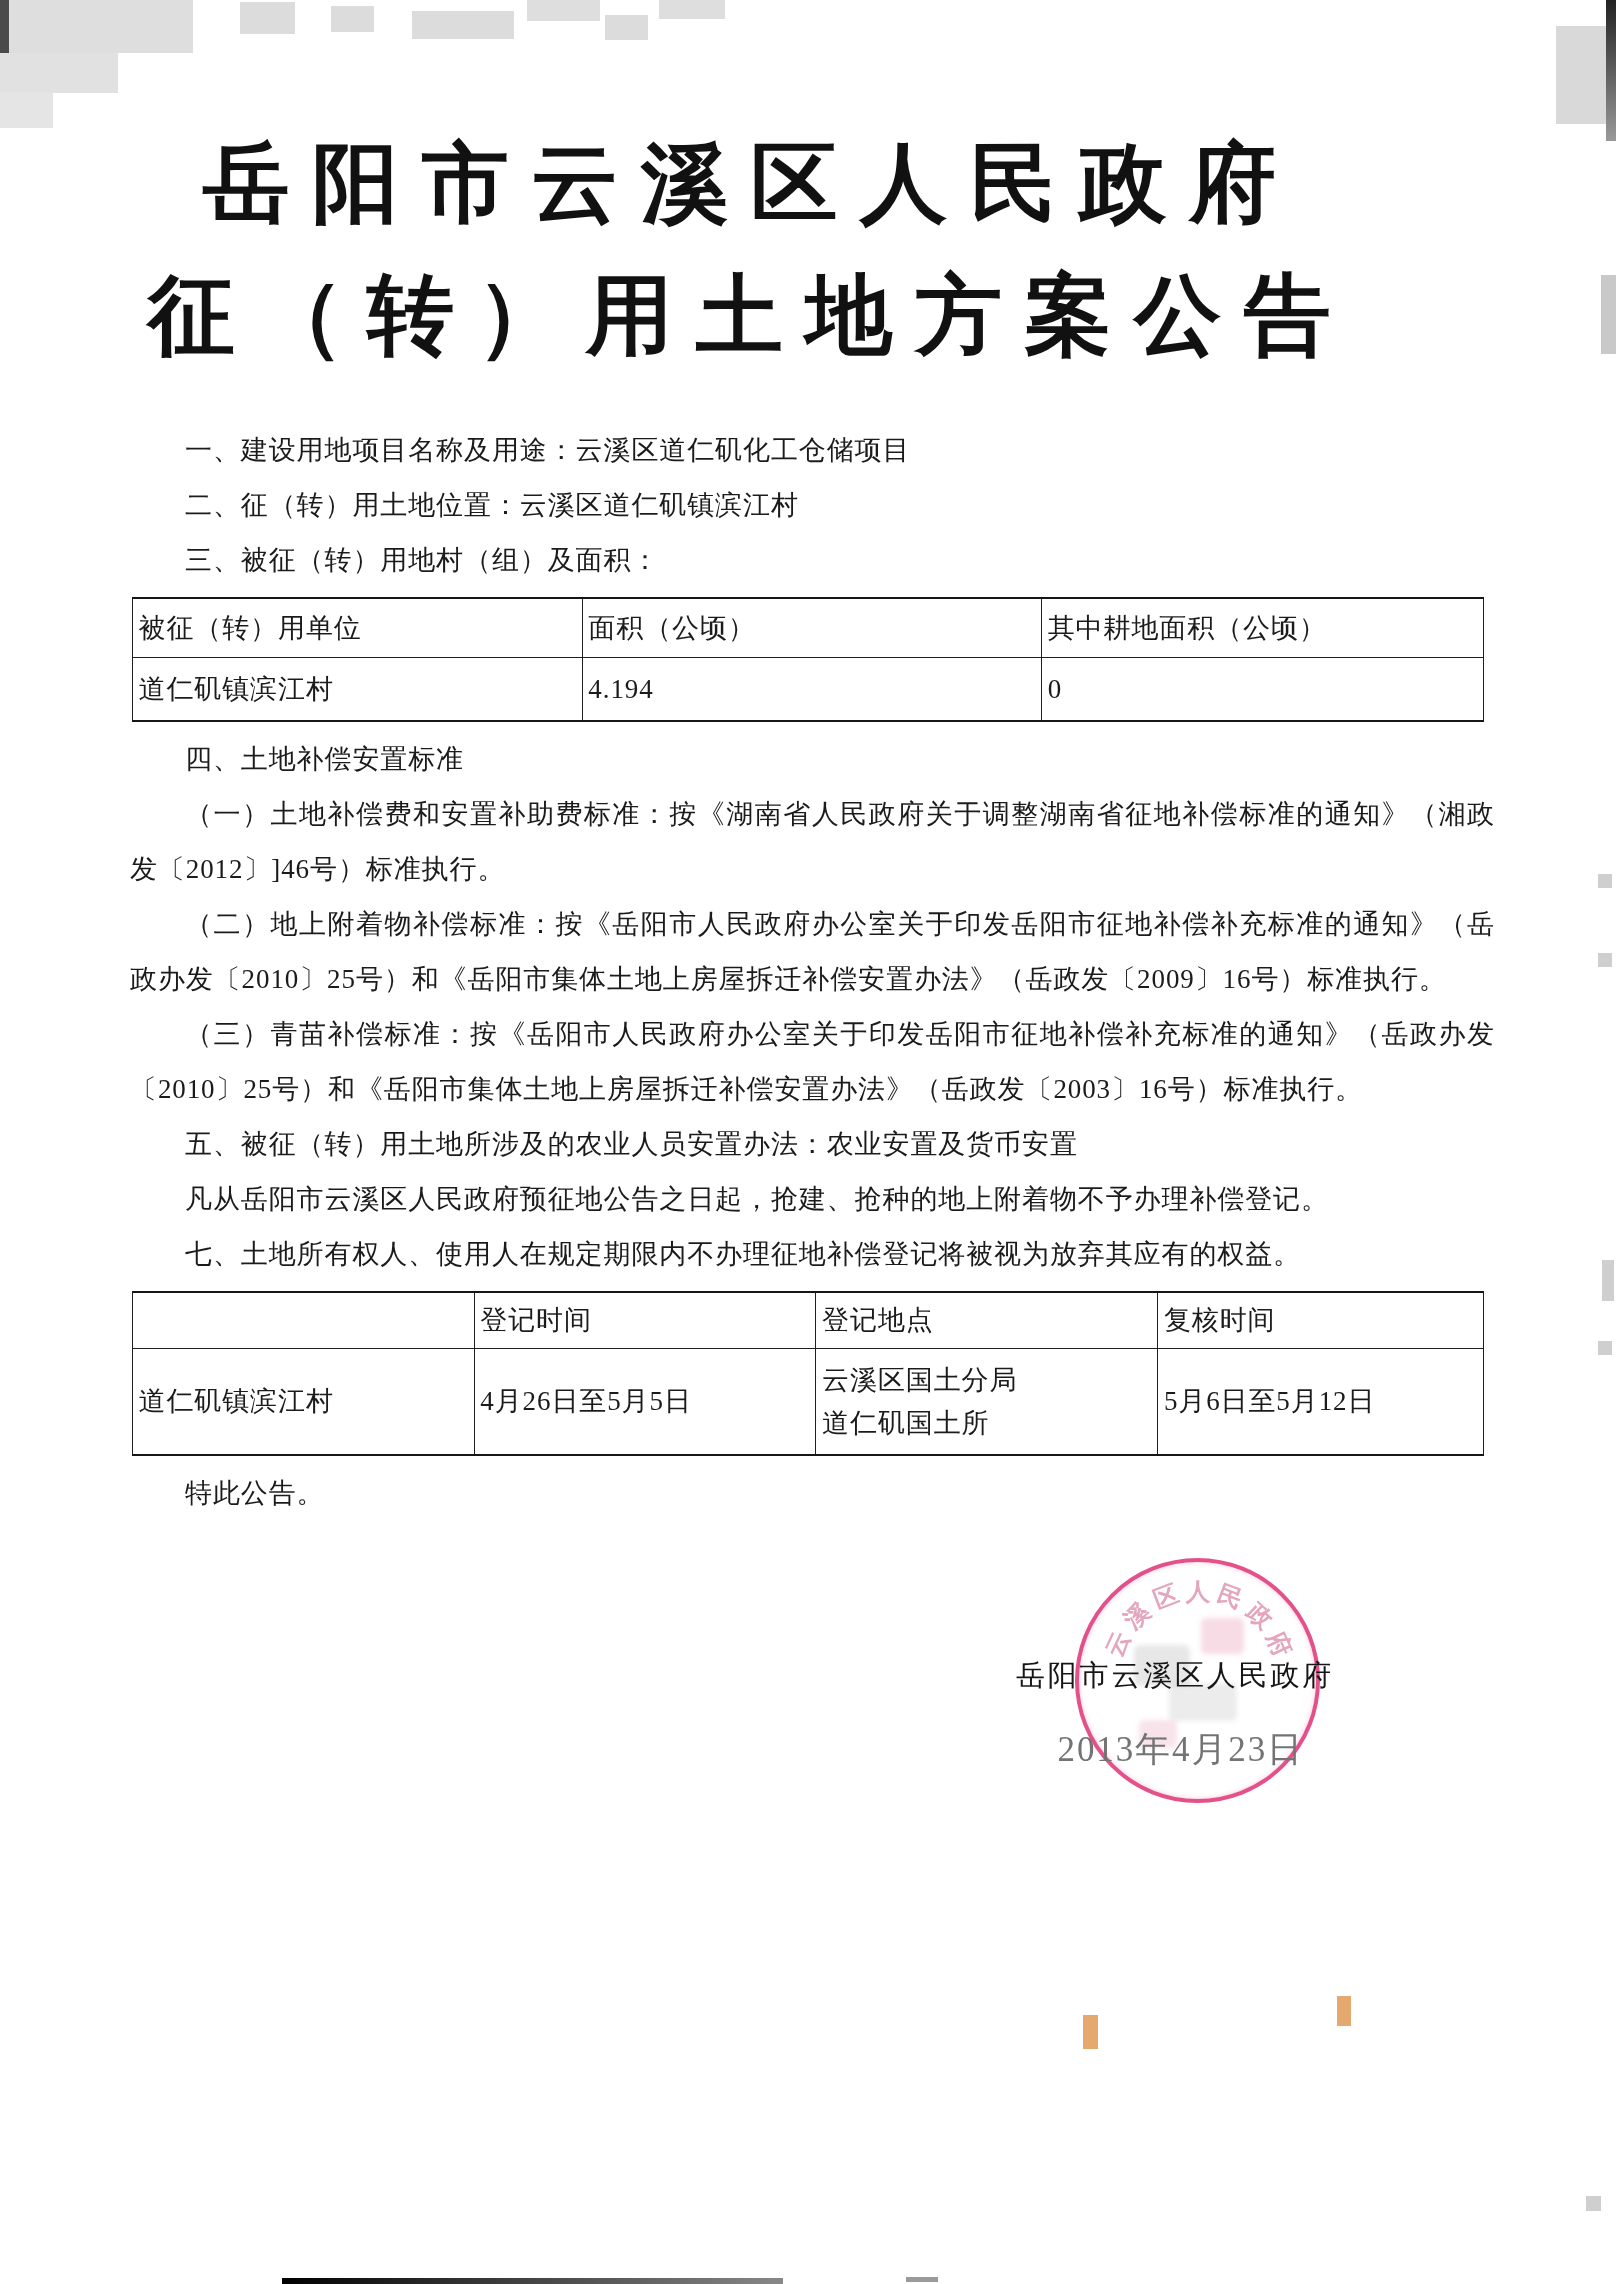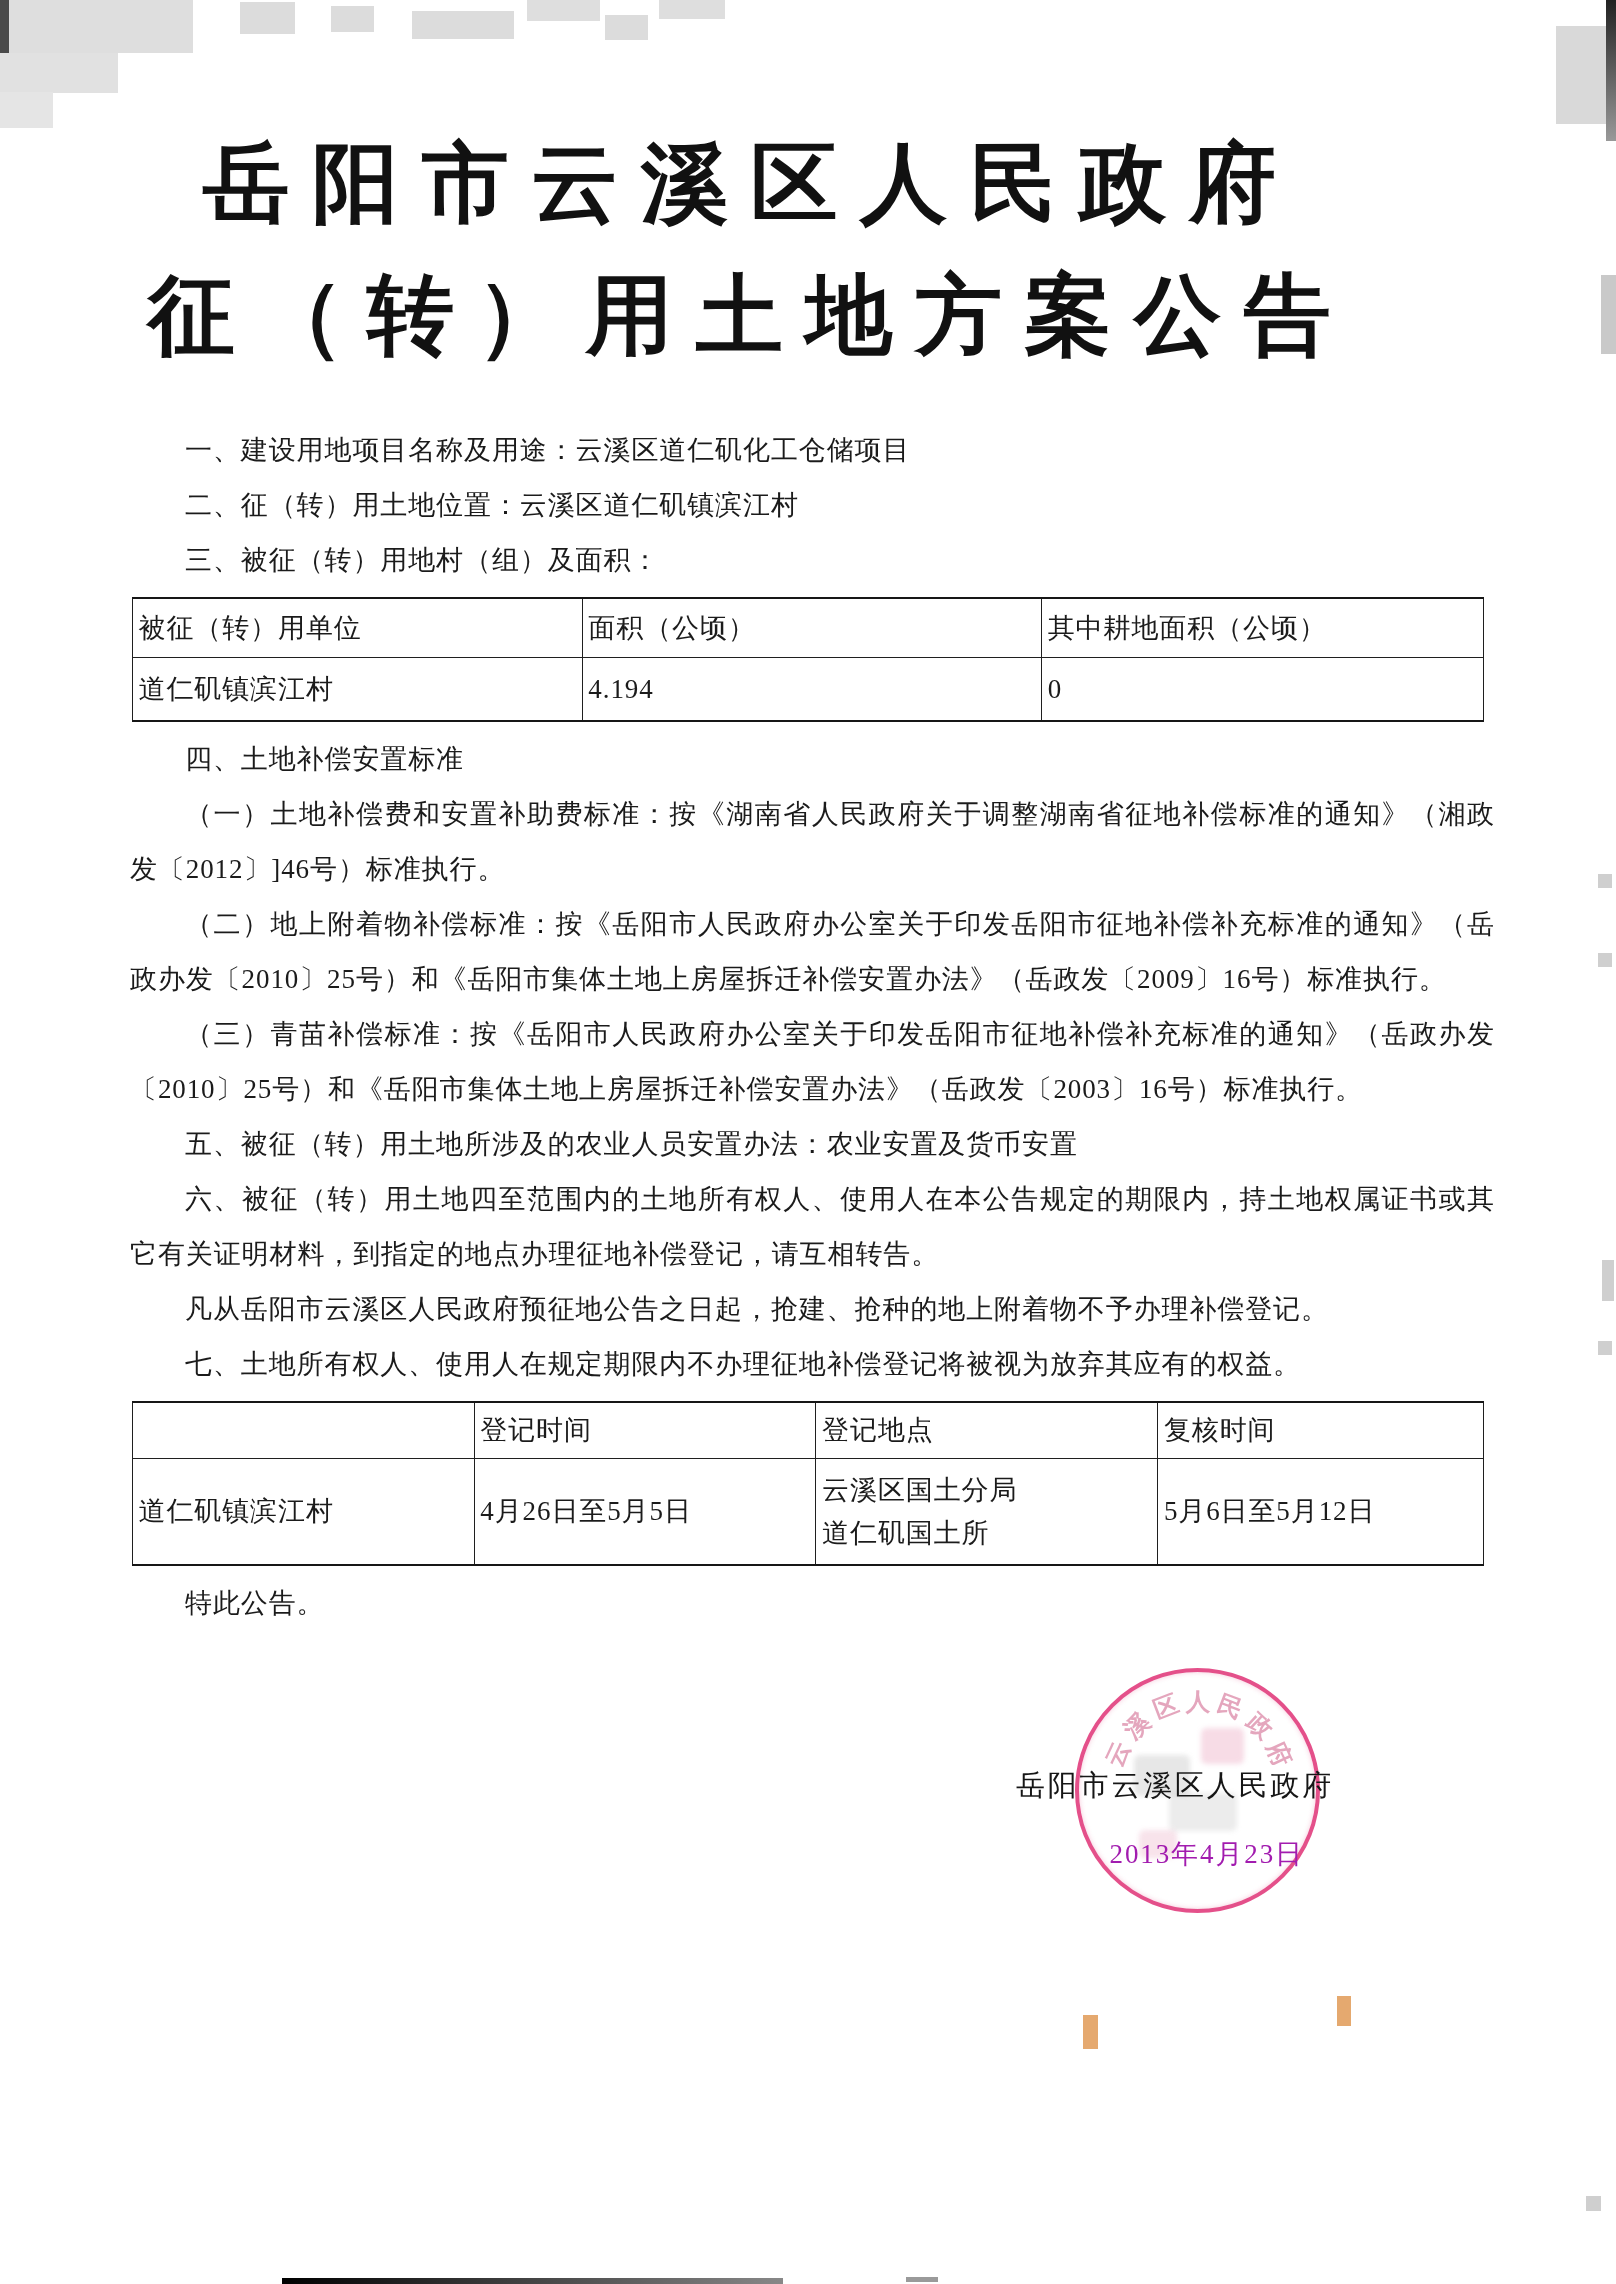--- a/index.html
+++ b/index.html
@@ -56,21 +56,21 @@
     margin-top:58px;
     height:207px;
   }
   .sig-line{
     position:absolute;right:161px;top:77px;
     font-size:29px;letter-spacing:2.8px;color:#161616;
     white-space:nowrap;
   }
   .date-line{
     position:absolute;right:191px;top:147px;
-    font-size:27px;letter-spacing:1.9px;color:#a21caf;
+    font-size:35px;letter-spacing:1.9px;color:#737373;
     white-space:nowrap;
   }
   .stamp{
     position:absolute;right:175px;top:-21px;
     width:237px;height:237px;border-radius:50%;
     border:4.7px solid rgba(222,42,112,0.82);
     box-shadow:inset 0 0 5.6px rgba(222,42,112,0.25);
   }
   .stamp .arc-ch{
     position:absolute;width:28px;height:28px;
@@ -113,21 +113,20 @@
         <td>0</td>
       </tr>
     </tbody>
       </table>
 
     <p>四、土地补偿安置标准</p>
     <p>（一）土地补偿费和安置补助费标准：按《湖南省人民政府关于调整湖南省征地补偿标准的通知》（湘政发〔2012〕]46号）标准执行。</p>
     <p>（二）地上附着物补偿标准：按《岳阳市人民政府办公室关于印发岳阳市征地补偿补充标准的通知》（岳政办发〔2010〕25号）和《岳阳市集体土地上房屋拆迁补偿安置办法》（岳政发〔2009〕16号）标准执行。</p>
     <p>（三）青苗补偿标准：按《岳阳市人民政府办公室关于印发岳阳市征地补偿补充标准的通知》（岳政办发〔2010〕25号）和《岳阳市集体土地上房屋拆迁补偿安置办法》（岳政发〔2003〕16号）标准执行。</p>
     <p>五、被征（转）用土地所涉及的农业人员安置办法：农业安置及货币安置</p>
-    <p>六、被征（转）用土地四至范围内的土地所有权人、使用人在本公告规定的期限内，持土地权属证书或其它有关证明材料，到指定的地点办理征地补偿登记，请互相转告。</p>
     <p>凡从岳阳市云溪区人民政府预征地公告之日起，抢建、抢种的地上附着物不予办理补偿登记。</p>
     <p>七、土地所有权人、使用人在规定期限内不办理征地补偿登记将被视为放弃其应有的权益。</p>
 
     <table class="t2">
       <tbody>
           <tr>
         <th style="width:25.3%"></th>
         <th style="width:25.3%">登记时间</th>
         <th style="width:25.3%">登记地点</th>
         <th style="width:24.1%">复核时间</th>

